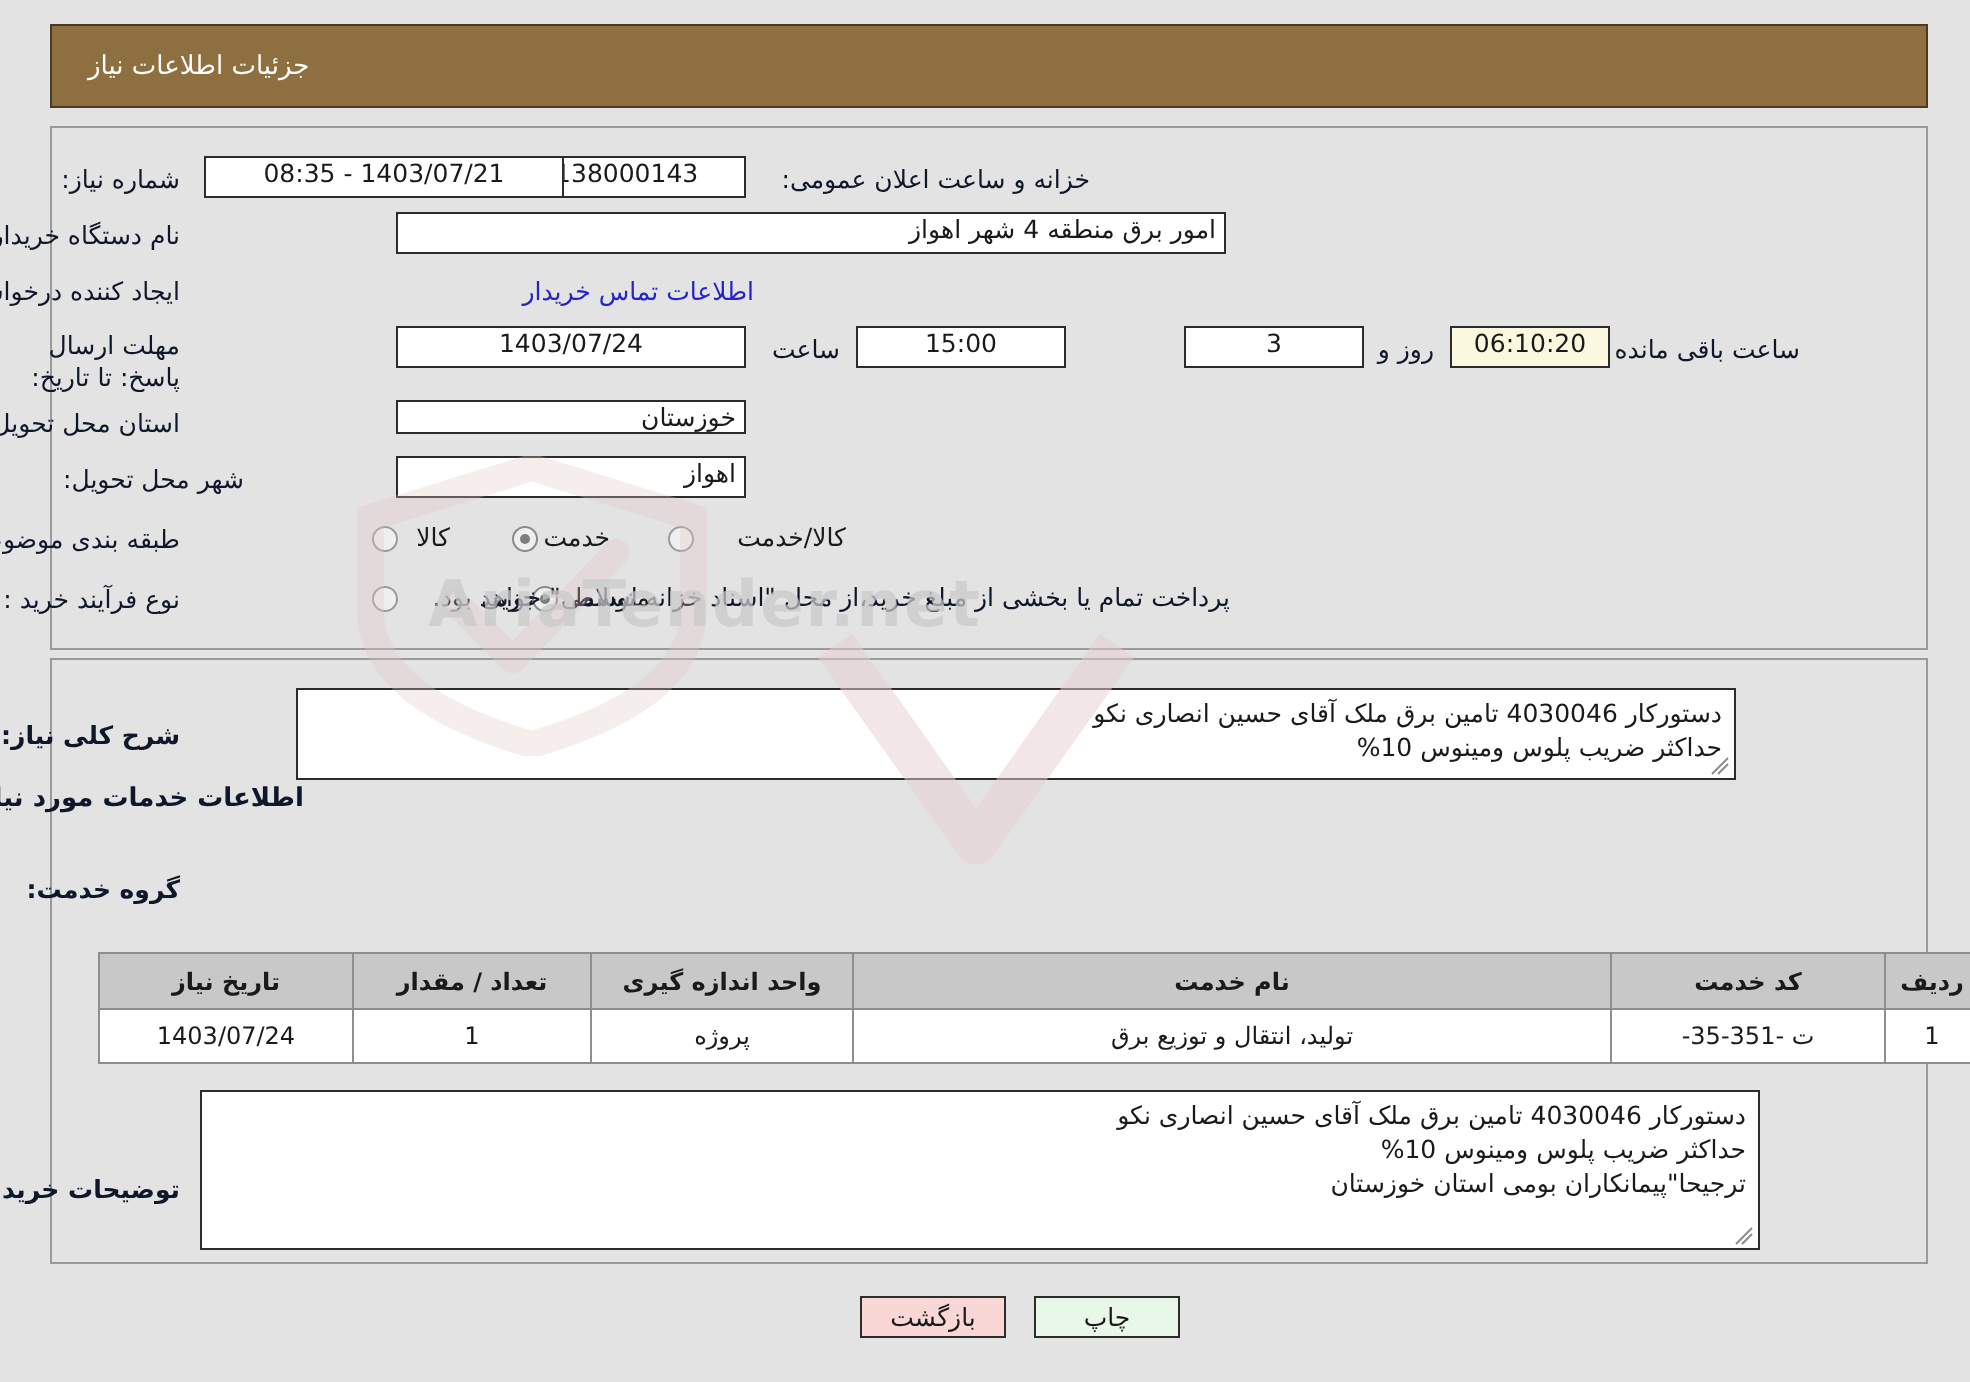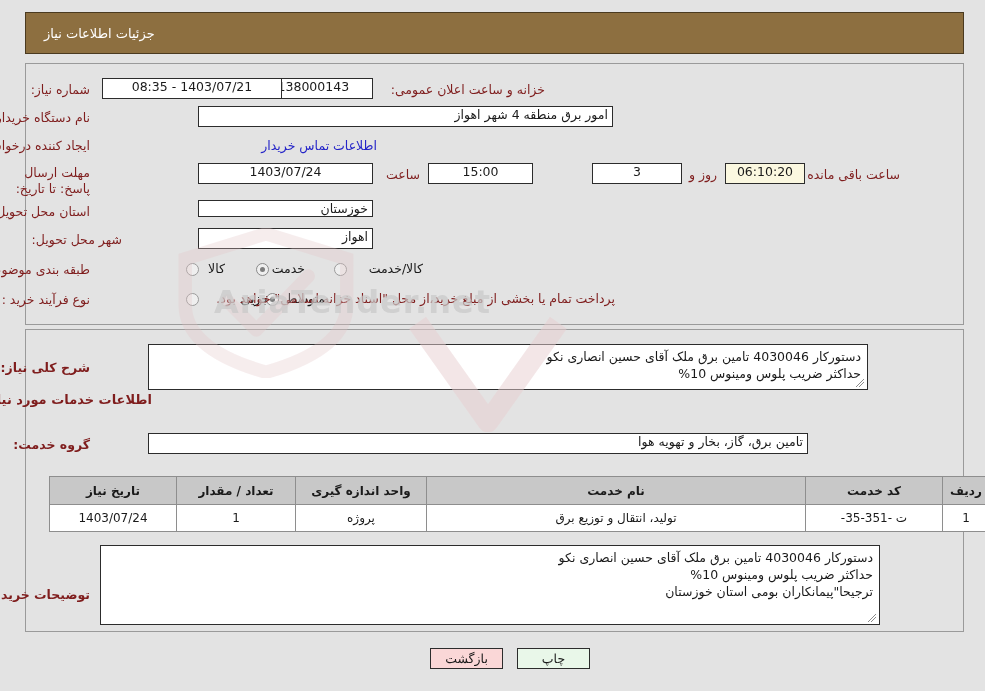--- a/index.html
+++ b/index.html
@@ -85,21 +85,21 @@
     border: 1px solid #9a9a9a;
     box-sizing: border-box;
   }
   .panel-top    { left: 25px; top: 63px;  width: 939px; height: 262px; }
   .panel-bottom { left: 25px; top: 329px; width: 939px; height: 303px; }
 
   
   .lbl {
     position: absolute;
     font-size: 12.5px;
-    color: #7f1d1d;
+    color: #0f172a;
     white-space: nowrap;
     line-height: 15px;
   }
   .lbl-b {
     font-weight: bold;
   }
   .box {
     position: absolute;
     background: #ffffff;
     border: 1px solid #2c2c2c;
@@ -307,21 +307,20 @@
     <div>دستورکار 4030046 تامین برق ملک آقای حسین انصاری نکو</div>
     <div>حداکثر ضریب پلوس ومینوس 10%</div>
     <svg class="grip" viewBox="0 0 10 10">
       <path d="M9 1 L1 9 M9 4 L4 9" stroke="#666" stroke-width="1" fill="none"></path>
     </svg>
   </div>
 
   <div class="lbl lbl-b" style="right:833px; top:392px; font-size:13px;">اطلاعات خدمات مورد نیاز</div>
 
   <div class="lbl lbl-b" style="right:895px; top:437px;">گروه خدمت:</div>
-  <div class="box right" style="right:177px; top:433px; width:660px; height:21px;">تامین برق، گاز، بخار و تهویه هوا</div>
 
   <table class="tbl">
     <thead>
       <tr>
         <th class="col-radif">ردیف</th>
         <th class="col-code">کد خدمت</th>
         <th class="col-name">نام خدمت</th>
         <th class="col-unit">واحد اندازه گیری</th>
         <th class="col-qty">تعداد / مقدار</th>
         <th class="col-date">تاریخ نیاز</th>

